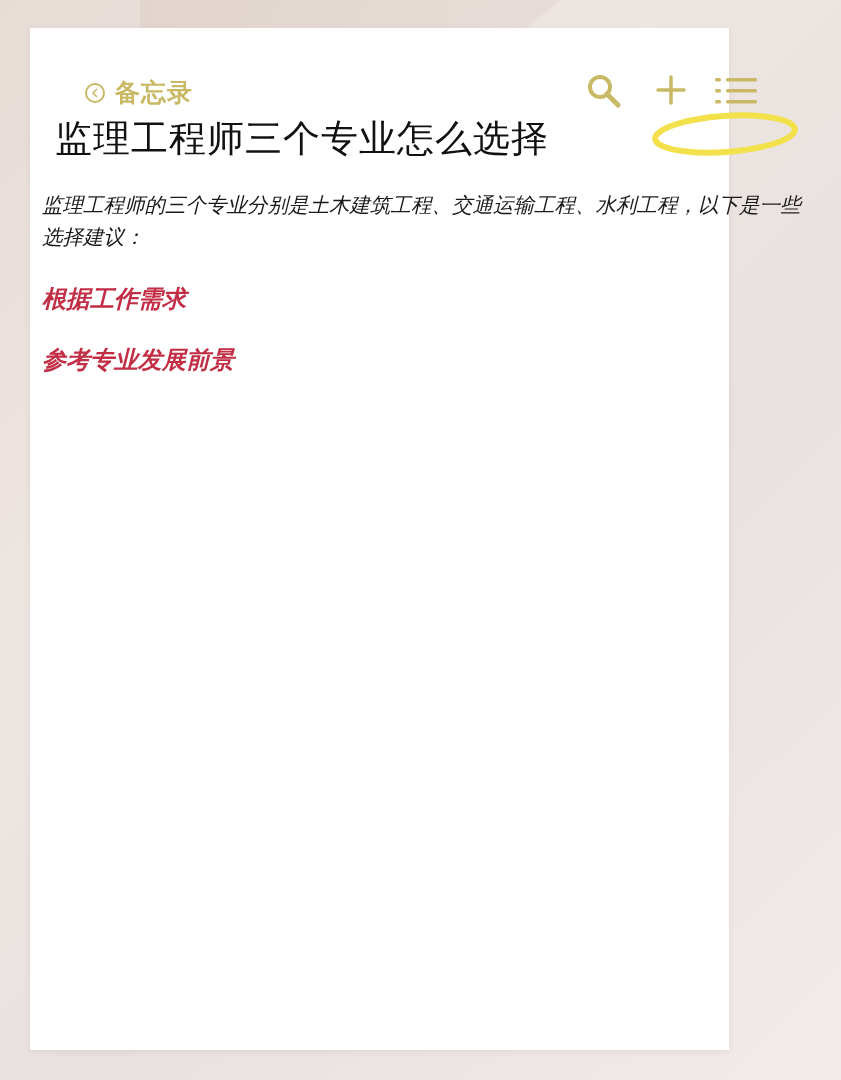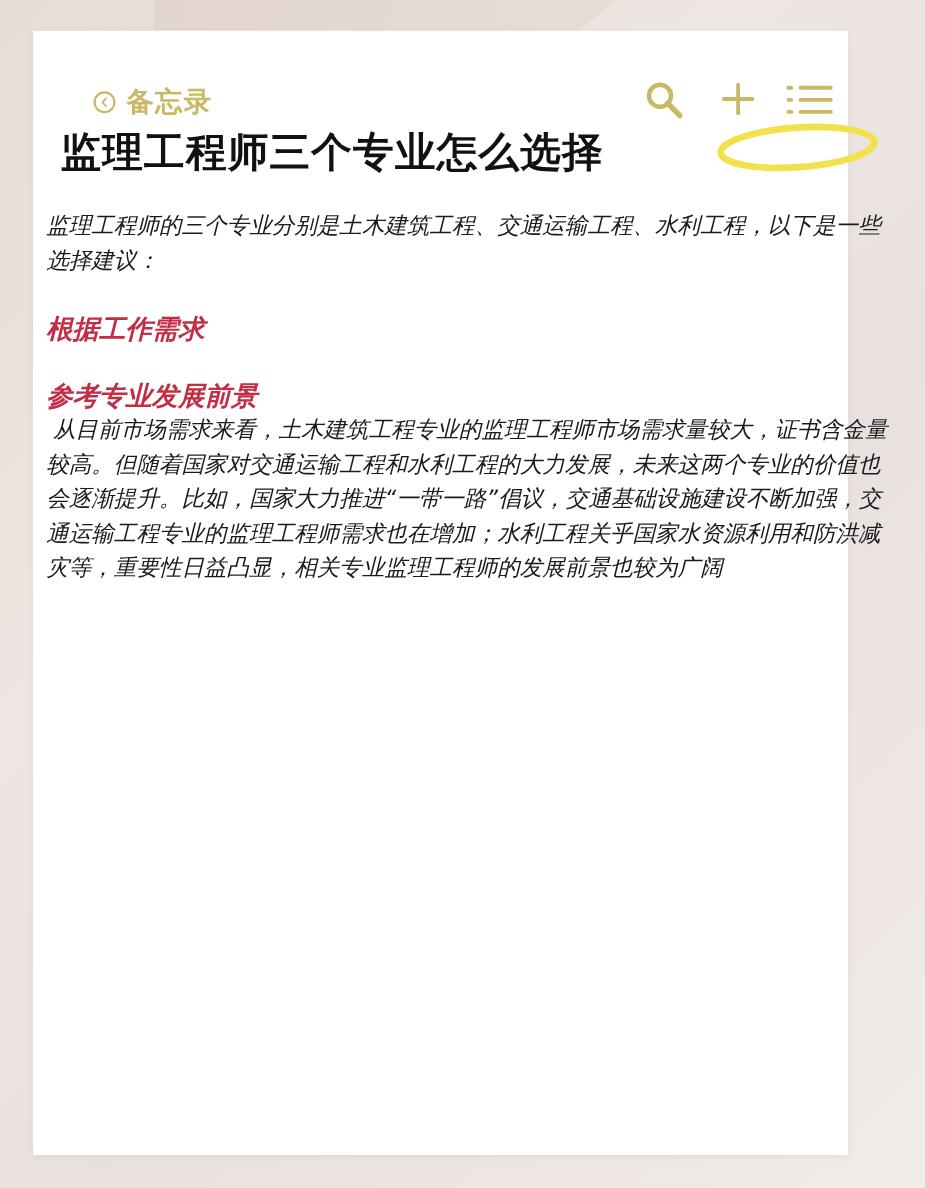--- a/index.html
+++ b/index.html
@@ -11,35 +11,34 @@
   .bg-shape {
     position: absolute; top: 0; left: 140px; width: 420px; height: 28px;
     background: linear-gradient(90deg, #dccfc6, #e3d8d2);
     clip-path: polygon(0 0, 100% 0, 92% 100%, 0 100%);
     opacity: 0.6;
   }
   .card {
     position: absolute; left: 30px; top: 28px; width: 699px; height: 1022px;
     background: #ffffff;
     box-shadow: 0 2px 6px rgba(150,120,110,0.12);
-    padding-left: 42px;
   }
   .topbar { position: absolute; left: 0; top: 0; width: 100%; height: 150px; }
   .back {
     position: absolute; left: 55px; top: 48px; display: flex; align-items: center;
     color: #c9b864; cursor: pointer;
   }
   .back-icon {
     width: 20px; height: 20px; border: 2px solid #c9b864; border-radius: 50%;
     display: flex; align-items: center; justify-content: center; box-sizing: border-box;
     margin-right: 10px;
   }
   .back-label { font-size: 25px; font-weight: bold; letter-spacing: 1px; }
   .title {
-    position: absolute; left: 25px; top: 86px; font-size: 37px; font-weight: bold;
+    position: absolute; left: 25px; top: 86px; font-size: 37px; font-weight: normal;
     color: #111; letter-spacing: 1px; white-space: nowrap;
   }
   .icons { position: absolute; left: 555px; top: 44px; width: 200px; height: 40px; }
   .icon { position: absolute; cursor: pointer; }
   .highlight-ellipse { position: absolute; left: 620px; top: 80px; width: 150px; height: 50px; }
   .content {
     position: absolute; left: 12px; top: 162px; width: 765px;
     font-size: 20.5px; line-height: 31.5px; color: #1a1a1a; font-style: italic;
   }
   .content p { margin: 0; }
@@ -106,16 +105,15 @@
     <div class="section">
       <h3>根据工作需求</h3>
     </div>
 
     <div class="section">
     </div>
 
 
     <div class="section">
       <h3>参考专业发展前景</h3>
-      <p>从目前市场需求来看，土木建筑工程专业的监理工程师市场需求量较大，证书含金量较高。但随着国家对交通运输工程和水利工程的大力发展，未来这两个专业的价值也会逐渐提升。比如，国家大力推进“一带一路”倡议，交通基础设施建设不断加强，交通运输工程专业的监理工程师需求也在增加；水利工程关乎国家水资源利用和防洪减灾等，重要性日益凸显，相关专业监理工程师的发展前景也较为广阔</p>
     </div>
   </div>
 </div>
 
 </body></html>

